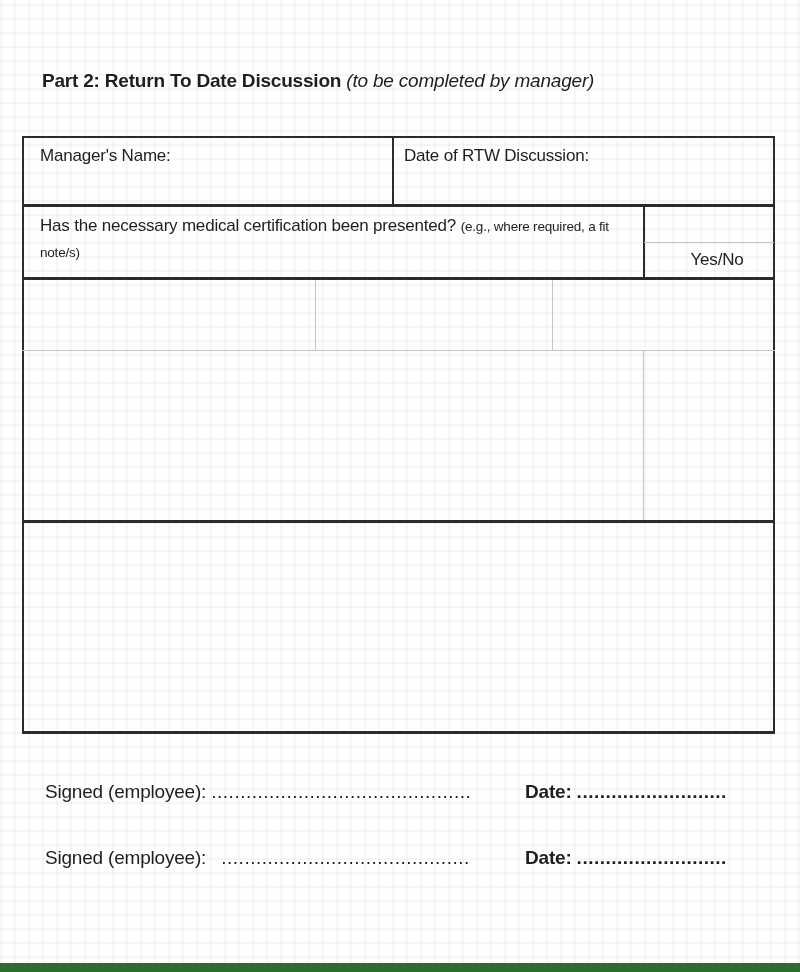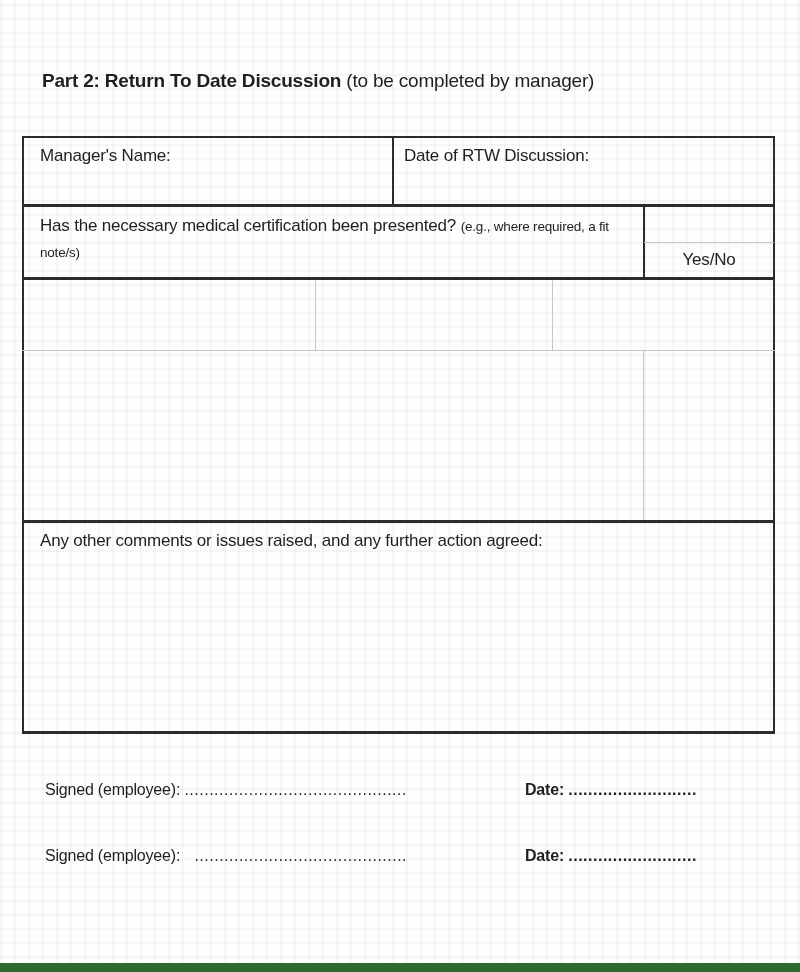--- a/index.html
+++ b/index.html
@@ -11,31 +11,31 @@
       repeating-linear-gradient(0deg, rgba(205,205,205,0.16) 0 2px, transparent 2px 14px),
       repeating-linear-gradient(90deg, rgba(205,205,205,0.16) 0 2px, transparent 2px 14px);
     font-family:"Liberation Sans", sans-serif;
     color:#1f1f1f;
     overflow:hidden;
   }
   .abs{position:absolute;}
   
   .doc-title{left:42px;top:70px;font-size:19px;letter-spacing:-0.2px;white-space:nowrap;}
   .doc-title .t-bold{font-weight:700;}
-  .doc-title .t-italic{font-weight:400;}
+  .doc-title .t-italic{font-style:italic;font-weight:400;}
   
   .hline{position:absolute;background:#2b2b2b;}
   .vline{position:absolute;background:#2b2b2b;}
   .light{background:#c6c6c6;}
   
   .cell-label{font-size:17px;letter-spacing:-0.2px;}
   .q-note{font-size:13.5px;}
   .yesno{width:132px;text-align:center;}
   
-  .sig-row{font-size:16px;white-space:nowrap;letter-spacing:-0.2px;}
+  .sig-row{font-size:19px;white-space:nowrap;letter-spacing:-0.2px;}
   .sig-dots{letter-spacing:0.5px;}
   .dots-shift{margin-left:10px;}
   .date-group{position:absolute;left:480px;top:0;font-weight:bold;}
   
   .bottom-bar{left:0;top:963px;width:800px;height:9px;background:#2f6b31;}
 </style>
 </head>
 <body>
 
 <div class="page">
@@ -70,29 +70,26 @@
   </div>
 
   <div class="abs" style="left:24px;top:207px;width:715px;height:70px;">
     <div class="cell-label" style="margin:6px 0 0 16px;width:585px;line-height:1.55;">
       <span>Has the necessary medical certification been presented?</span>
       <span class="q-note">(e.g., where required, a fit note/s)</span>
     </div>
   </div>
   <div class="abs" style="left:645px;top:207px;width:128px;height:35px;"></div>
   <div class="abs" style="left:643px;top:243px;width:132px;height:34px;">
-    <div class="cell-label yesno" style="margin-top:7px;">Yes/No</div>
+    <div class="cell-label yesno" style="margin-top:7px;margin-left:8px;">Yes/No</div>
   </div>
 
 
   <div class="abs" style="left:24px;top:351px;width:619px;height:169px;"></div>
 
-  <div class="abs" style="left:24px;top:523px;width:749px;height:208px;">
-    <div class="cell-label" style="margin:8px 0 0 16px;">Any other comments or issues raised, and any further action agreed:</div>
-  </div>
 
   <div class="abs sig-row" style="left:45px;top:781px;width:710px;">
     <span>Signed (employee):</span>
     <span class="sig-dots">.............................................</span>
     <span class="date-group">
       <span>Date:</span>
       <span class="sig-dots">..........................</span>
     </span>
   </div>
 

